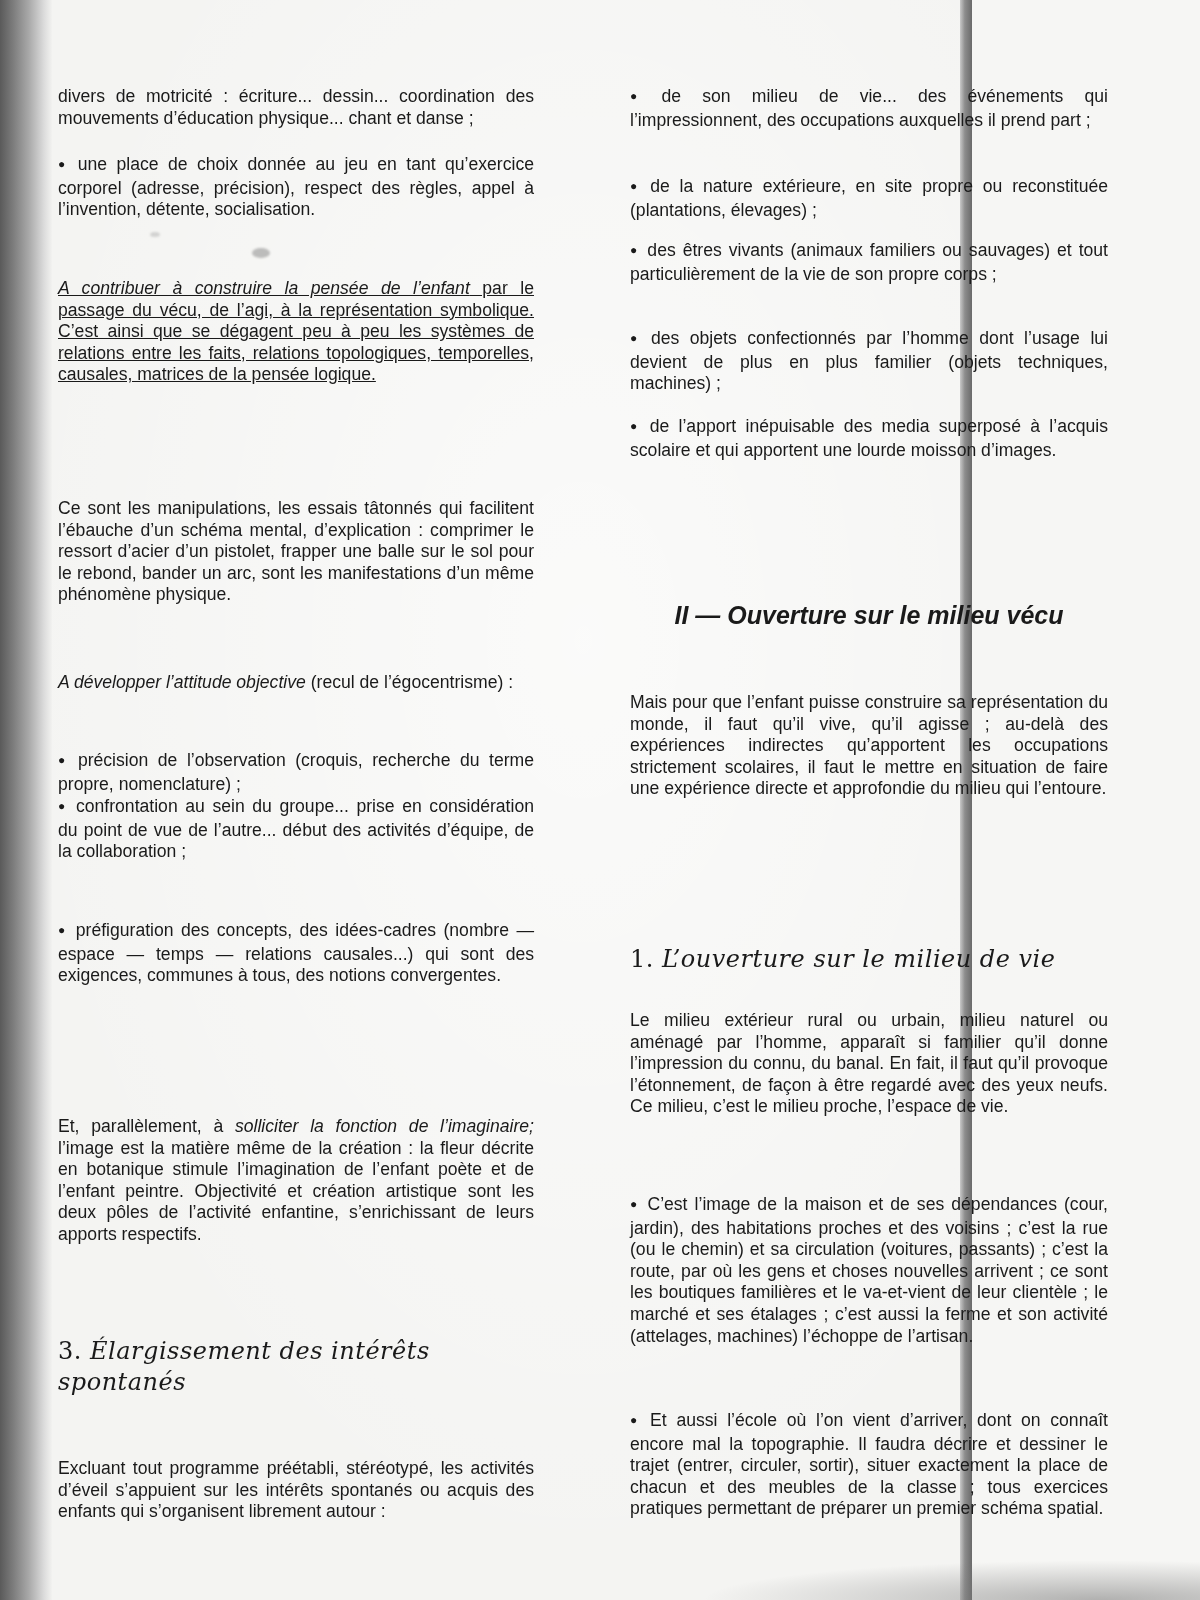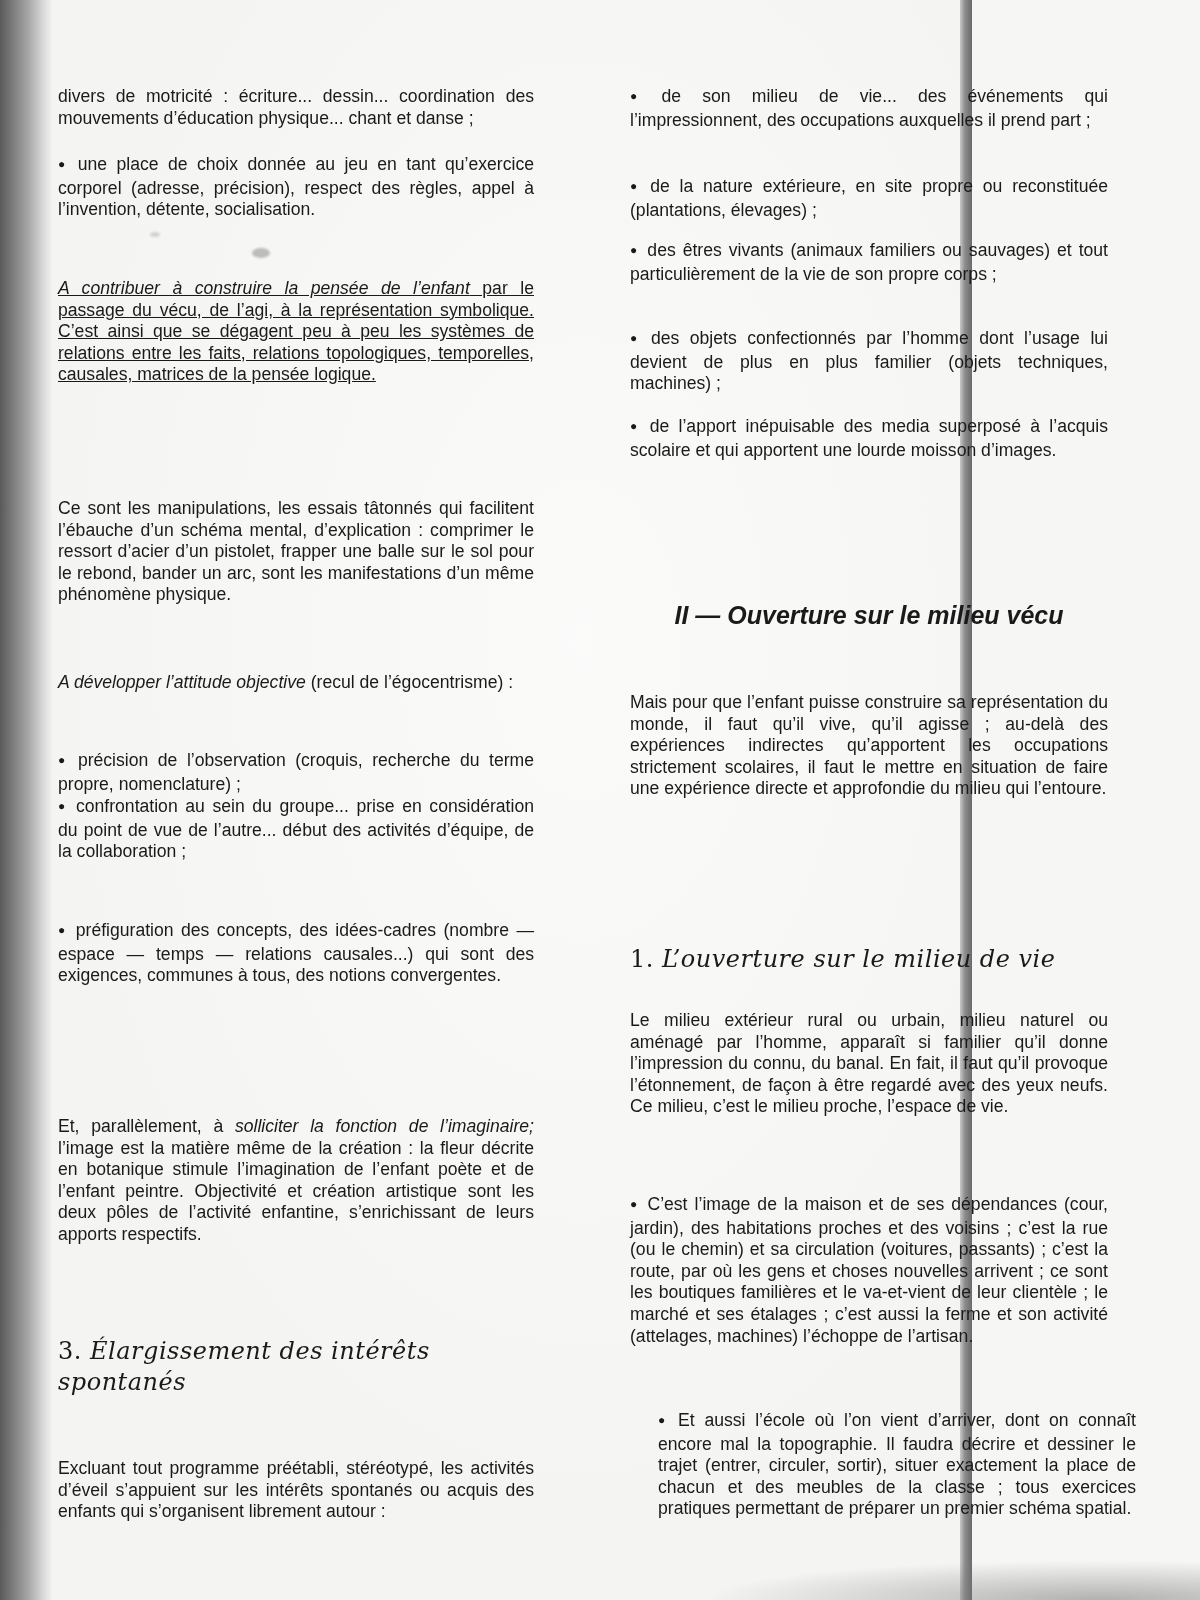--- a/index.html
+++ b/index.html
@@ -180,19 +180,19 @@
     </div>
 
     <div class="block" style="top:1010px;">
       <p>Le milieu extérieur rural ou urbain, milieu naturel ou aménagé par l’homme, apparaît si familier qu’il donne l’impression du connu, du banal. En fait, il faut qu’il provoque l’étonnement, de façon à être regardé avec des yeux neufs. Ce milieu, c’est le milieu proche, l’espace de vie.</p>
     </div>
 
     <div class="block" style="top:1194px;">
       <p class="bullet">C’est l’image de la maison et de ses dépendances (cour, jardin), des habitations proches et des voisins ; c’est la rue (ou le chemin) et sa circulation (voitures, passants) ; c’est la route, par où les gens et choses nouvelles arrivent ; ce sont les boutiques familières et le va-et-vient de leur clientèle ; le marché et ses étalages ; c’est aussi la ferme et son activité (attelages, machines) l’échoppe de l’artisan.</p>
     </div>
 
-    <div class="block" style="top:1410px;margin-left:28px;">
+    <div class="block" style="top:1410px;">
       <p class="bullet">Et aussi l’école où l’on vient d’arriver, dont on connaît encore mal la topographie. Il faudra décrire et dessiner le trajet (entrer, circuler, sortir), situer exactement la place de chacun et des meubles de la classe ; tous exercices pratiques permettant de préparer un premier schéma spatial.</p>
     </div>
   </div>
 
   <div class="page-number">79</div>
 </div>
 
 </body></html>

